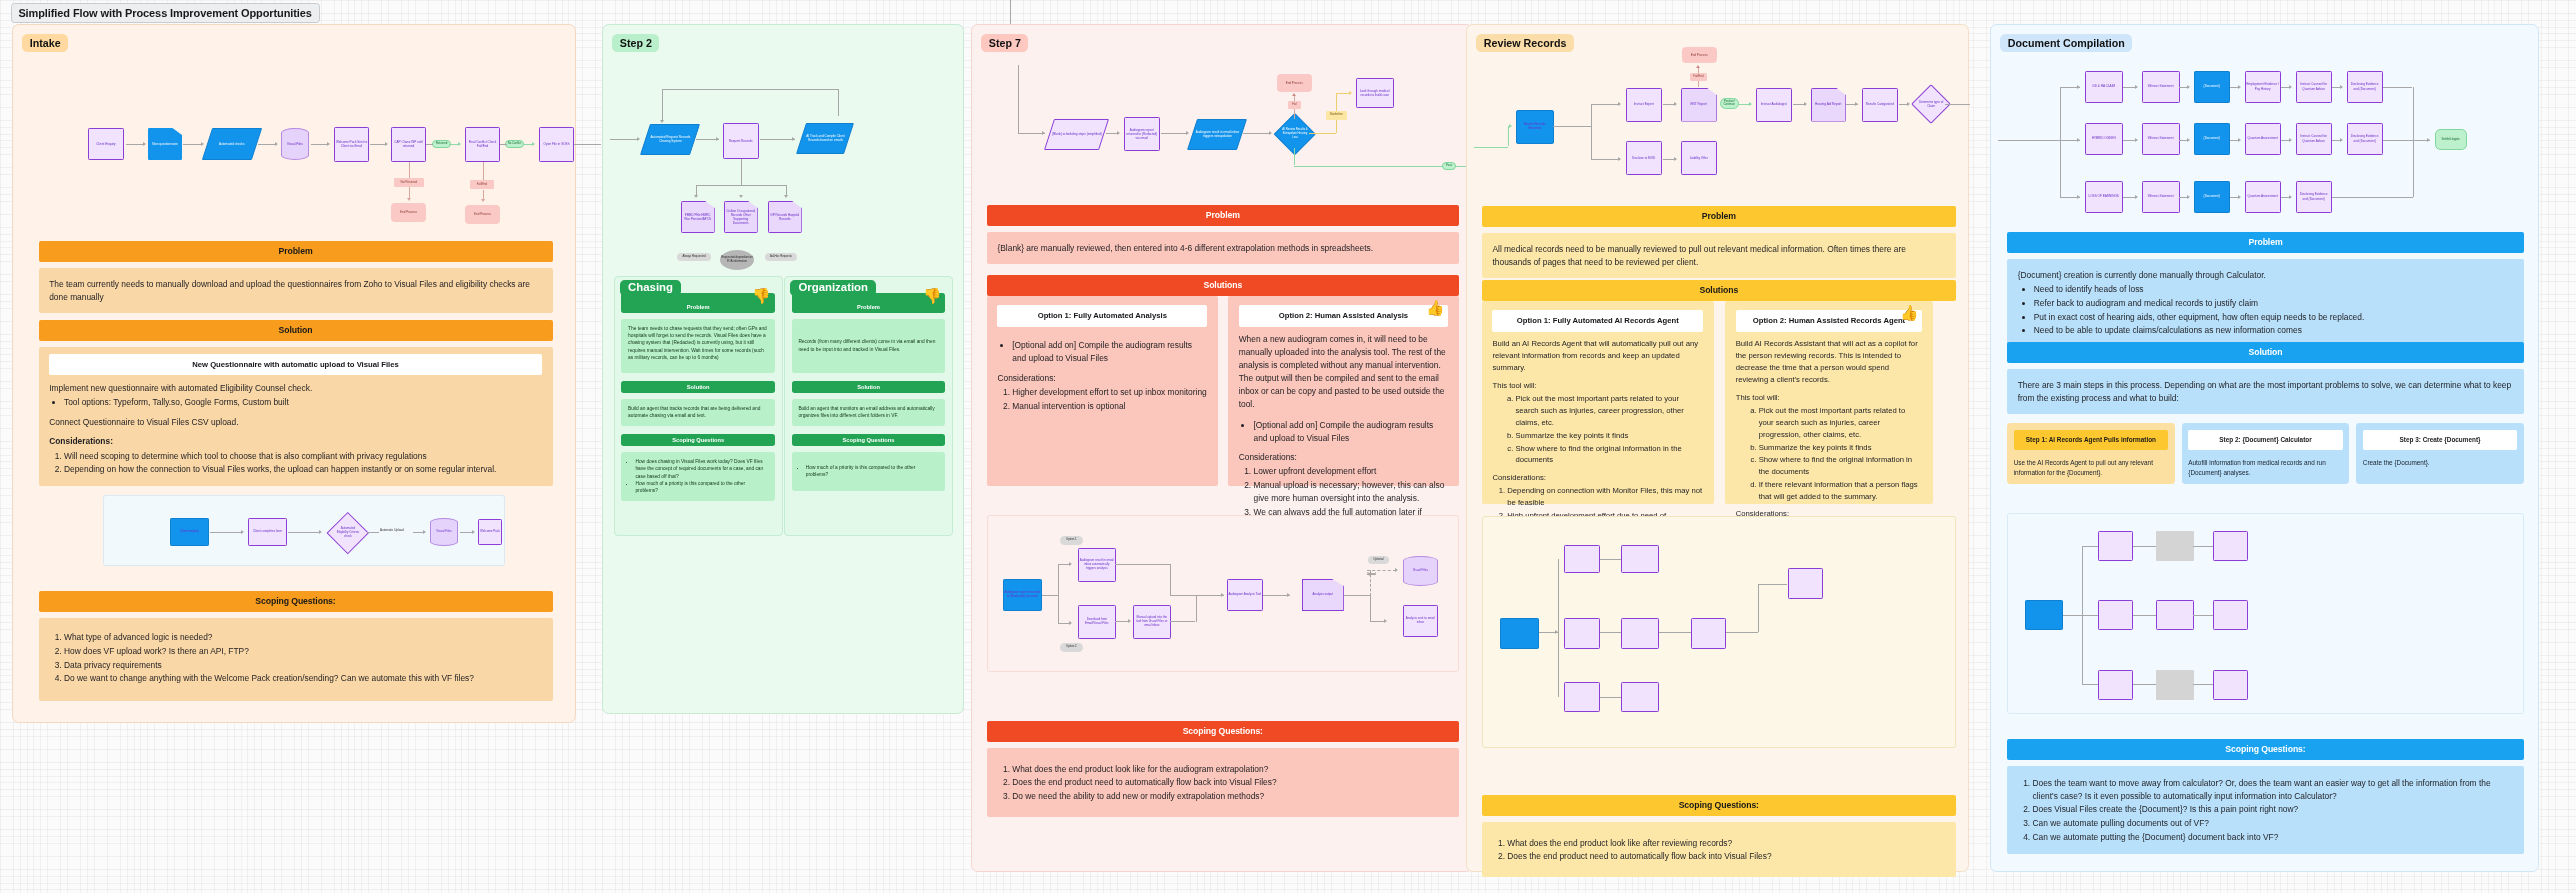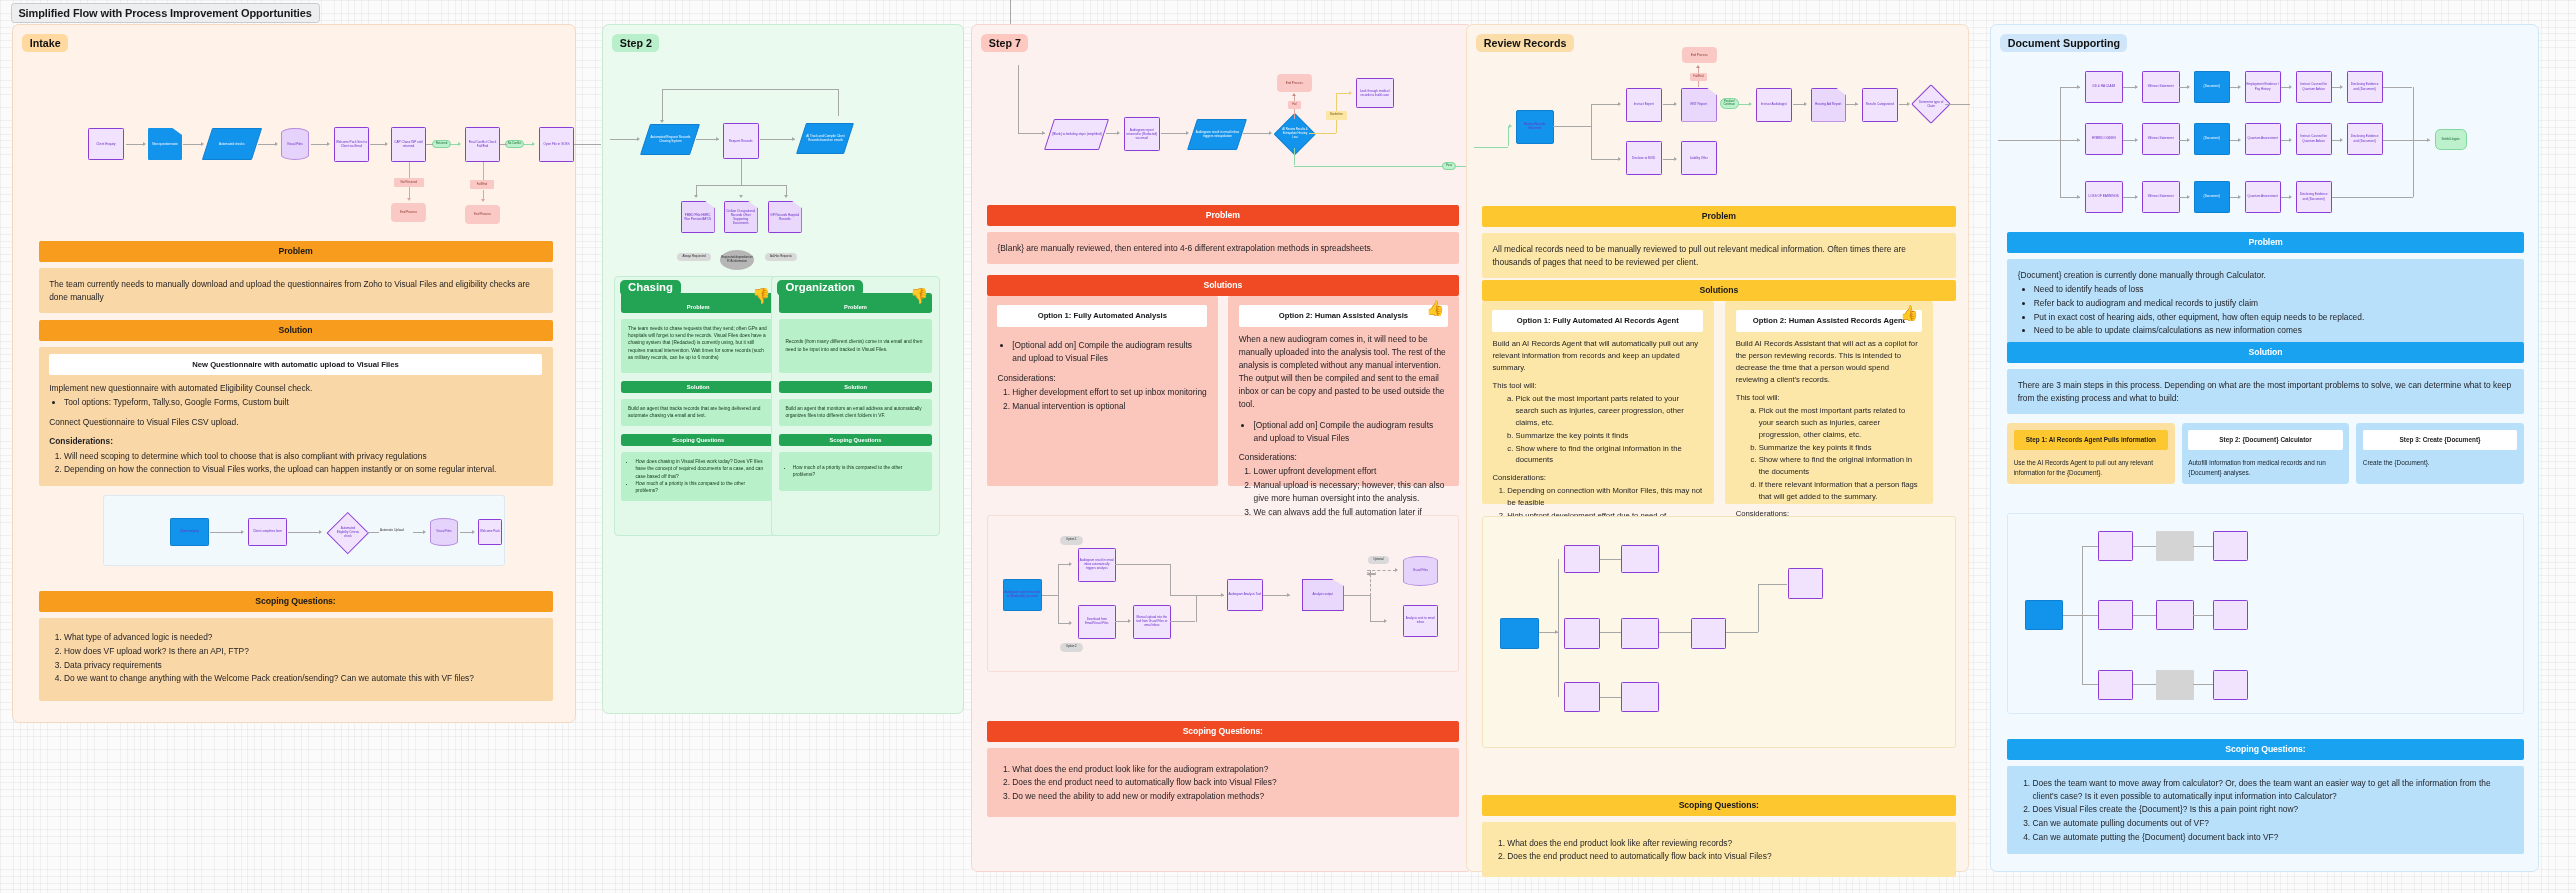--- a/index.html
+++ b/index.html
@@ -341,21 +341,21 @@
     <div class="gbar">Scoping Questions</div>
     <div style="height:5.4px;"></div>
     <div class="gpanel" style="min-height:39px;">
       <ul>
         <li>How does chasing in Visual Files work today? Does VF files have the concept of required documents for a case, and can case based off that?</li>
         <li>How much of a priority is this compared to the other problems?</li>
       </ul>
     </div>
   </div>
 
-  <div class="gcard" style="left:168px; top:251px; width:169px; height:260px;">
+  <div class="gcard" style="left:181px; top:251px; width:169px; height:260px;">
     <div class="gcard-title">Organization</div>
     <div class="gbar first" style="margin-top:9.4px;">Problem<span class="thumb-down">👎</span></div>
     <div style="height:5.4px;"></div>
     <div class="gpanel" style="min-height:54px; display:flex; align-items:center;">Records (from many different clients) come in via email and then need to be input into and tracked in Visual Files.</div>
     <div style="height:8px;"></div>
     <div class="gbar">Solution</div>
     <div style="height:5.4px;"></div>
     <div class="gpanel" style="min-height:24px;">Build an agent that monitors an email address and automatically organizes files into different client folders in VF.</div>
     <div style="height:8px;"></div>
     <div class="gbar">Scoping Questions</div>
@@ -628,21 +628,21 @@
     <div class="panel panel-yellow" style="padding:13.4px 10.7px; min-height:48px;">
       <ol style="margin-left:14.8px;">
         <li>What does the end product look like after reviewing records?</li>
         <li>Does the end product need to automatically flow back into Visual Files?</li>
       </ol>
     </div>
   </div>
 </div>
 
 <div class="frame" id="frame-doc">
-  <div class="frame-label" id="lbl-doc">Document Supporting</div>
+  <div class="frame-label" id="lbl-doc">Document Compilation</div>
 
   <div class="flow" style="left:6.7px; top:29.5px; width:530px; height:168px;">
     <div class="edge edge-h" style="left:0px; top:85px; width:62px;"></div>
     <div class="edge edge-v" style="left:62px; top:32px; height:110px;"></div>
     <div class="edge edge-h" style="left:62px; top:32px; width:20px;"></div>
     <div class="edge edge-h" style="left:62px; top:85px; width:20px;"></div>
     <div class="edge edge-h" style="left:62px; top:142px; width:20px;"></div>
     <div class="arrow-r" style="left:79px; top:30px;"></div>
     <div class="arrow-r" style="left:79px; top:83px;"></div>
     <div class="arrow-r" style="left:79px; top:140px;"></div>

